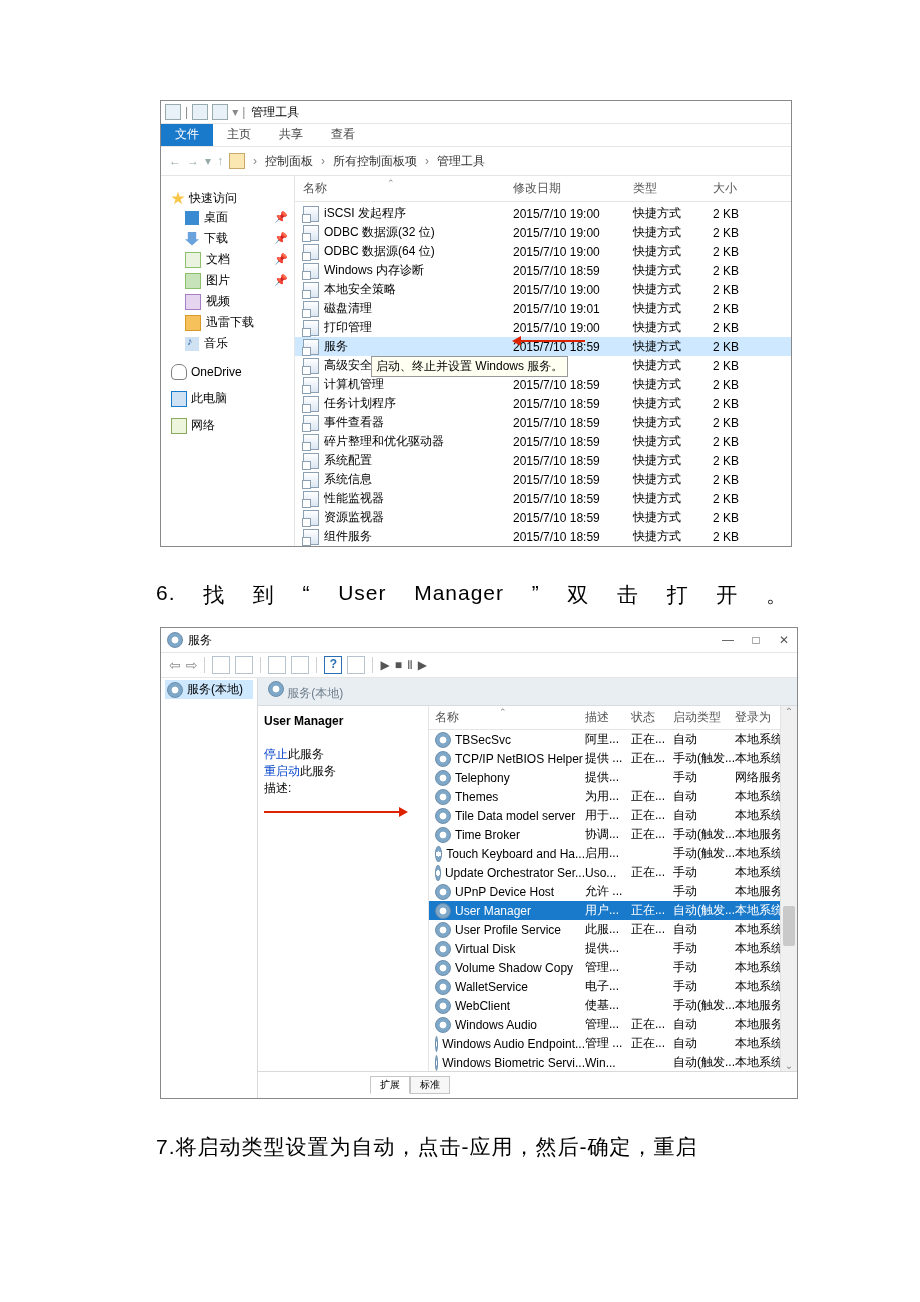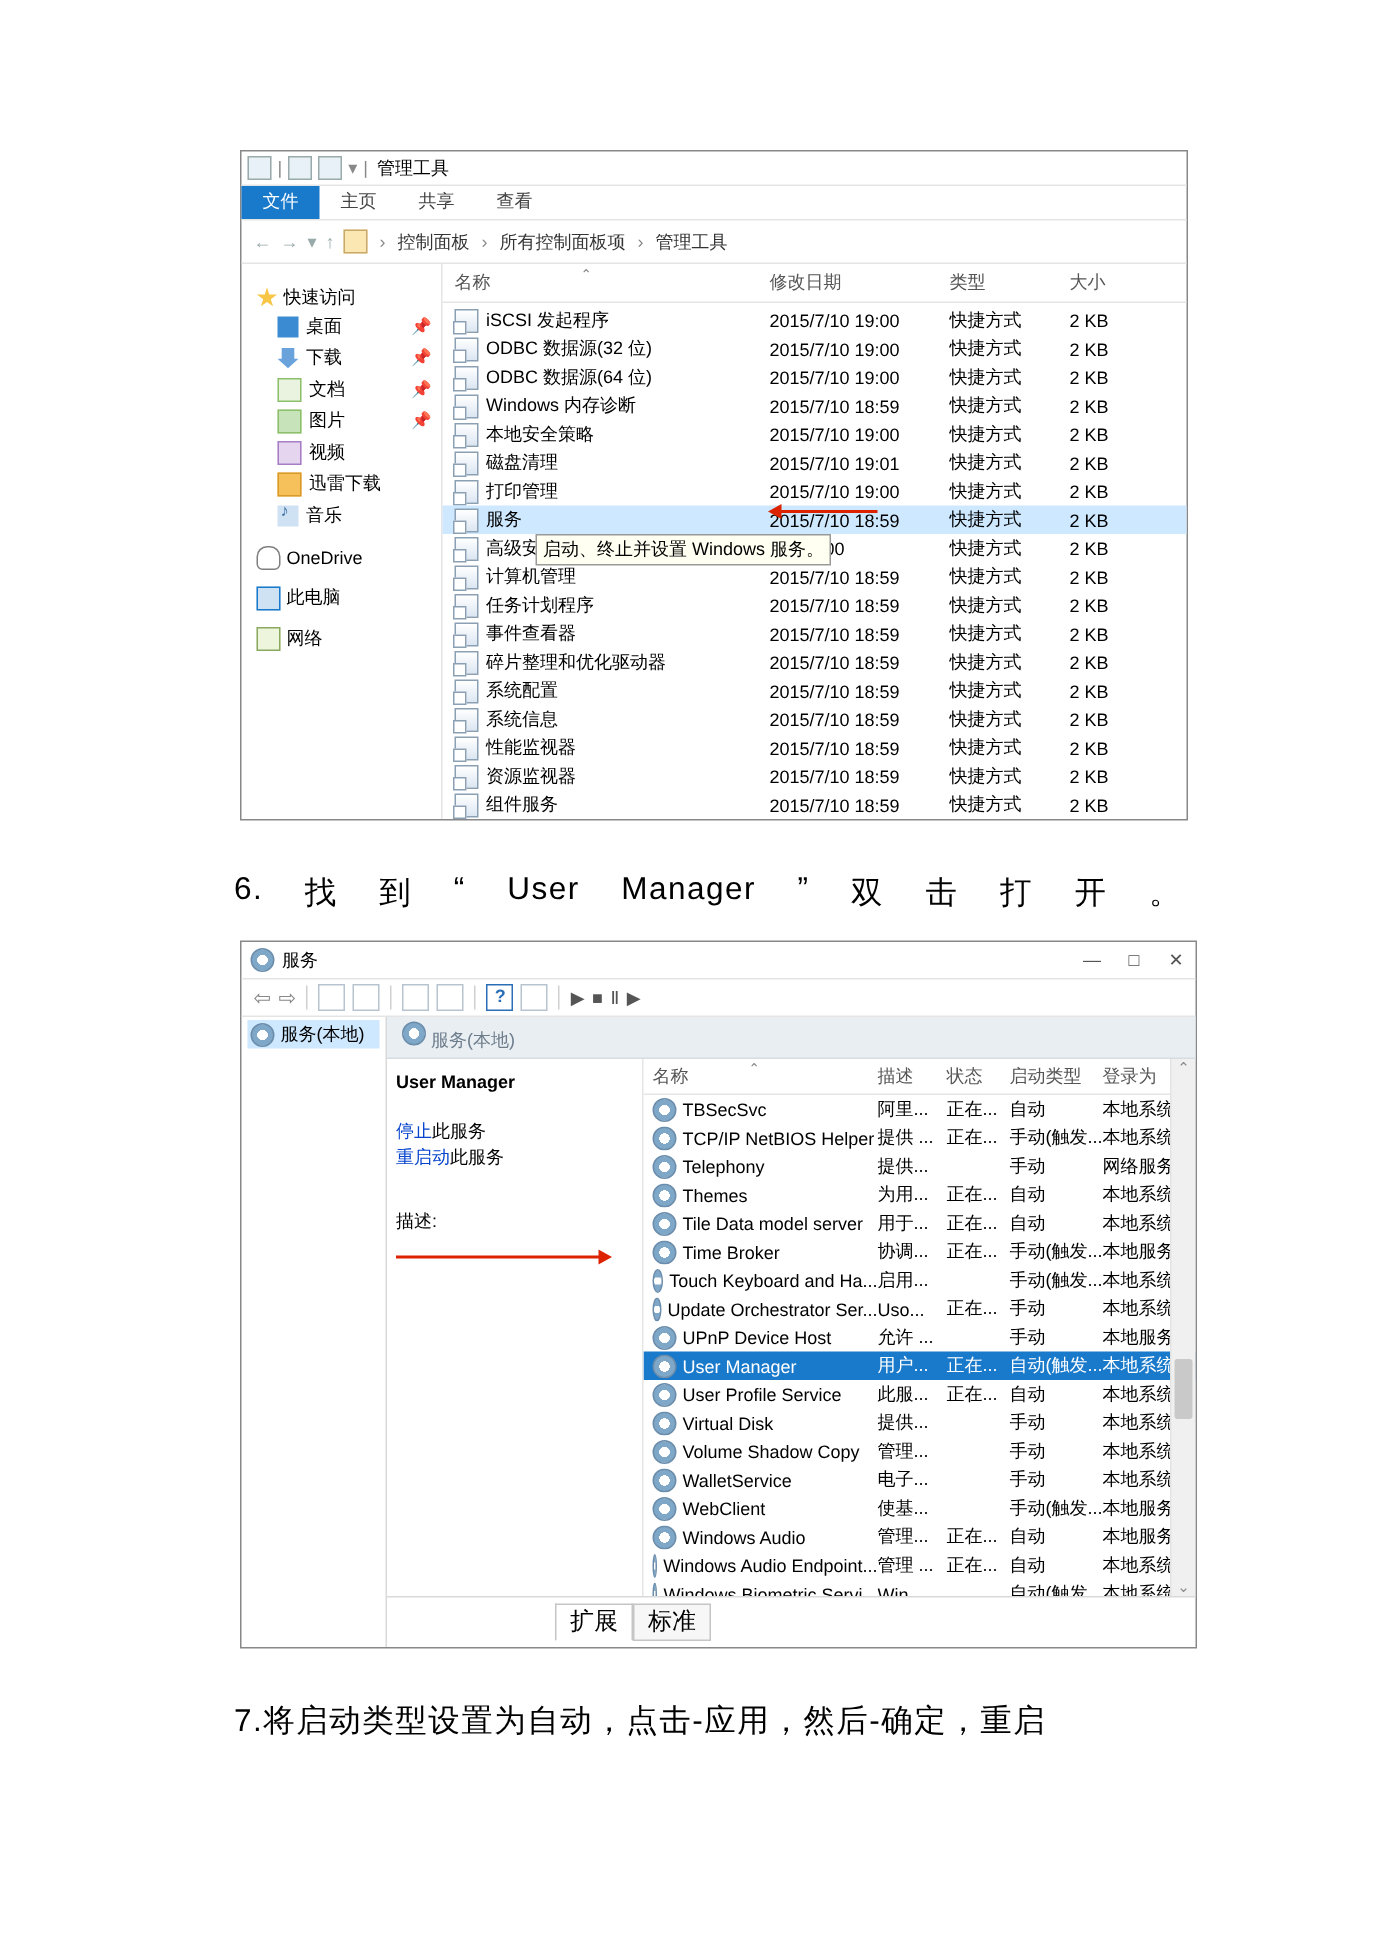--- a/index.html
+++ b/index.html
@@ -50,21 +50,21 @@
   .c-type{width:80px}
   .c-size{width:60px;text-align:left;padding-right:18px}
   .fe-rows{padding-top:2px}
   .fe-row{display:flex;align-items:center;padding:1px 0;position:relative}
   .fe-row.sel{background:#cde8ff}
   .fe-row .c-name{display:flex;align-items:center;gap:5px}
   .lnk-ico{width:14px;height:14px;border:1px solid #8ca0b3;background:linear-gradient(#fff,#dbe6f2);display:inline-block;position:relative;flex:none}
   .lnk-ico::after{content:"";position:absolute;left:-2px;bottom:-2px;width:7px;height:7px;background:#fff;border:1px solid #8ca0b3}
   .arrow{position:absolute;left:220px;top:3px;width:70px;height:2px;background:#d20}
   .arrow::after{content:"";position:absolute;left:-8px;top:-4px;border:5px solid transparent;border-right:9px solid #d20}
-  .tooltip{position:absolute;left:62px;top:-1px;background:#fffff2;border:1px solid #999;padding:1px 4px;white-space:nowrap;z-index:2}
+  .tooltip{position:absolute;left:76px;top:-1px;background:#fffff2;border:1px solid #999;padding:1px 4px;white-space:nowrap;z-index:2}
   
   .instr{font-size:21px;margin:34px 0 18px 126px;letter-spacing:1px}
   .instr6{display:flex;justify-content:space-between;width:632px}
   
   .svc{width:636px;background:#fff}
   .svc-title{height:24px;display:flex;align-items:center;justify-content:space-between;padding:0 6px;border-bottom:1px solid #e5e5e5}
   .svc-title-left{display:flex;align-items:center;gap:5px}
   .svc-gear{width:14px;height:14px;border-radius:50%;background:radial-gradient(circle,#fff 35%,#7fa7c7 36%);border:1px solid #6b8dab;display:inline-block}
   .winbtns{display:flex;gap:14px;color:#555}
   .winbtns span{width:14px;text-align:center}
@@ -77,38 +77,38 @@
   .tb-play{border:none;color:#555}
   .svc-body{display:flex;height:420px}
   .svc-tree{width:108px;border-right:1px solid #d9d9d9;padding:2px 4px}
   .tree-item{display:flex;align-items:center;gap:4px;background:#cde8ff;padding:1px 2px}
   .svc-right{flex:1;display:flex;flex-direction:column}
   .svc-innerhead{background:#e9eef2;color:#6d7d8c;padding:3px 10px;border-bottom:1px solid #d5dde3}
   .svc-split{display:flex;flex:1;overflow:hidden}
   .svc-detail{width:158px;padding:8px 6px 0 6px}
   .svc-detail h4{margin:0 0 18px 0;font-size:12px;font-weight:bold}
   .svc-links a{color:#0645cc;display:inline}
-  .svc-desc-h{margin-top:26px}
+  .svc-desc-h{}
   .svc-desc{margin-top:2px;line-height:16px}
   .svc-detail .arrow2{margin-top:14px;height:2px;background:#d20;width:140px;position:relative}
   .svc-detail .arrow2::after{content:"";position:absolute;right:-9px;top:-4px;border:5px solid transparent;border-left:9px solid #d20}
   .svc-list{flex:1;border-left:1px solid #e5e5e5;display:flex;flex-direction:column;position:relative}
   .svc-cols{display:flex;color:#555;border-bottom:1px solid #e5e5e5;padding:3px 0}
   .s-name{width:150px;padding-left:6px;position:relative}
   .s-name .caret{position:absolute;left:70px;top:-2px;font-size:9px;color:#888}
   .s-desc{width:46px}.s-stat{width:42px}.s-start{width:62px}.s-logon{width:62px}
   .svc-rows{overflow:hidden}
   .svc-row{display:flex;align-items:center;padding:1px 0;font-size:12px}
   .svc-row.sel{background:#1979ca;color:#fff}
   .svc-row .s-name{display:flex;align-items:center;gap:4px;white-space:nowrap;overflow:hidden}
   .svc-row .s-desc,.svc-row .s-stat,.svc-row .s-start,.svc-row .s-logon{white-space:nowrap;overflow:hidden}
   .svc-scroll{position:absolute;right:0;top:0;bottom:0;width:16px;background:#f0f0f0;border-left:1px solid #e3e3e3;display:flex;flex-direction:column;justify-content:space-between;align-items:center;color:#888;font-size:10px}
   .svc-thumb{position:absolute;right:2px;top:200px;width:12px;height:40px;background:#c9c9c9;border-radius:2px}
   .svc-tabs{border-top:1px solid #d9d9d9;padding:3px 0 5px 112px}
-  .svc-tab{display:inline-block;border:1px solid #c5c5c5;background:#f7f7f7;padding:1px 9px;font-size:16px;position:relative;top:1px}
+  .svc-tab{display:inline-block;border:1px solid #c5c5c5;background:#f7f7f7;padding:1px 9px;font-size:10px;position:relative;top:1px}
   .svc-tab.active{background:#fff;border-bottom-color:#fff}
 </style>
 </head>
 <body>
 <div class="page">
 
 <div class="figure fe">
   <div class="fe-titlebar">
     <span class="qat-ico"></span>
     <span class="qat-sep">|</span>

